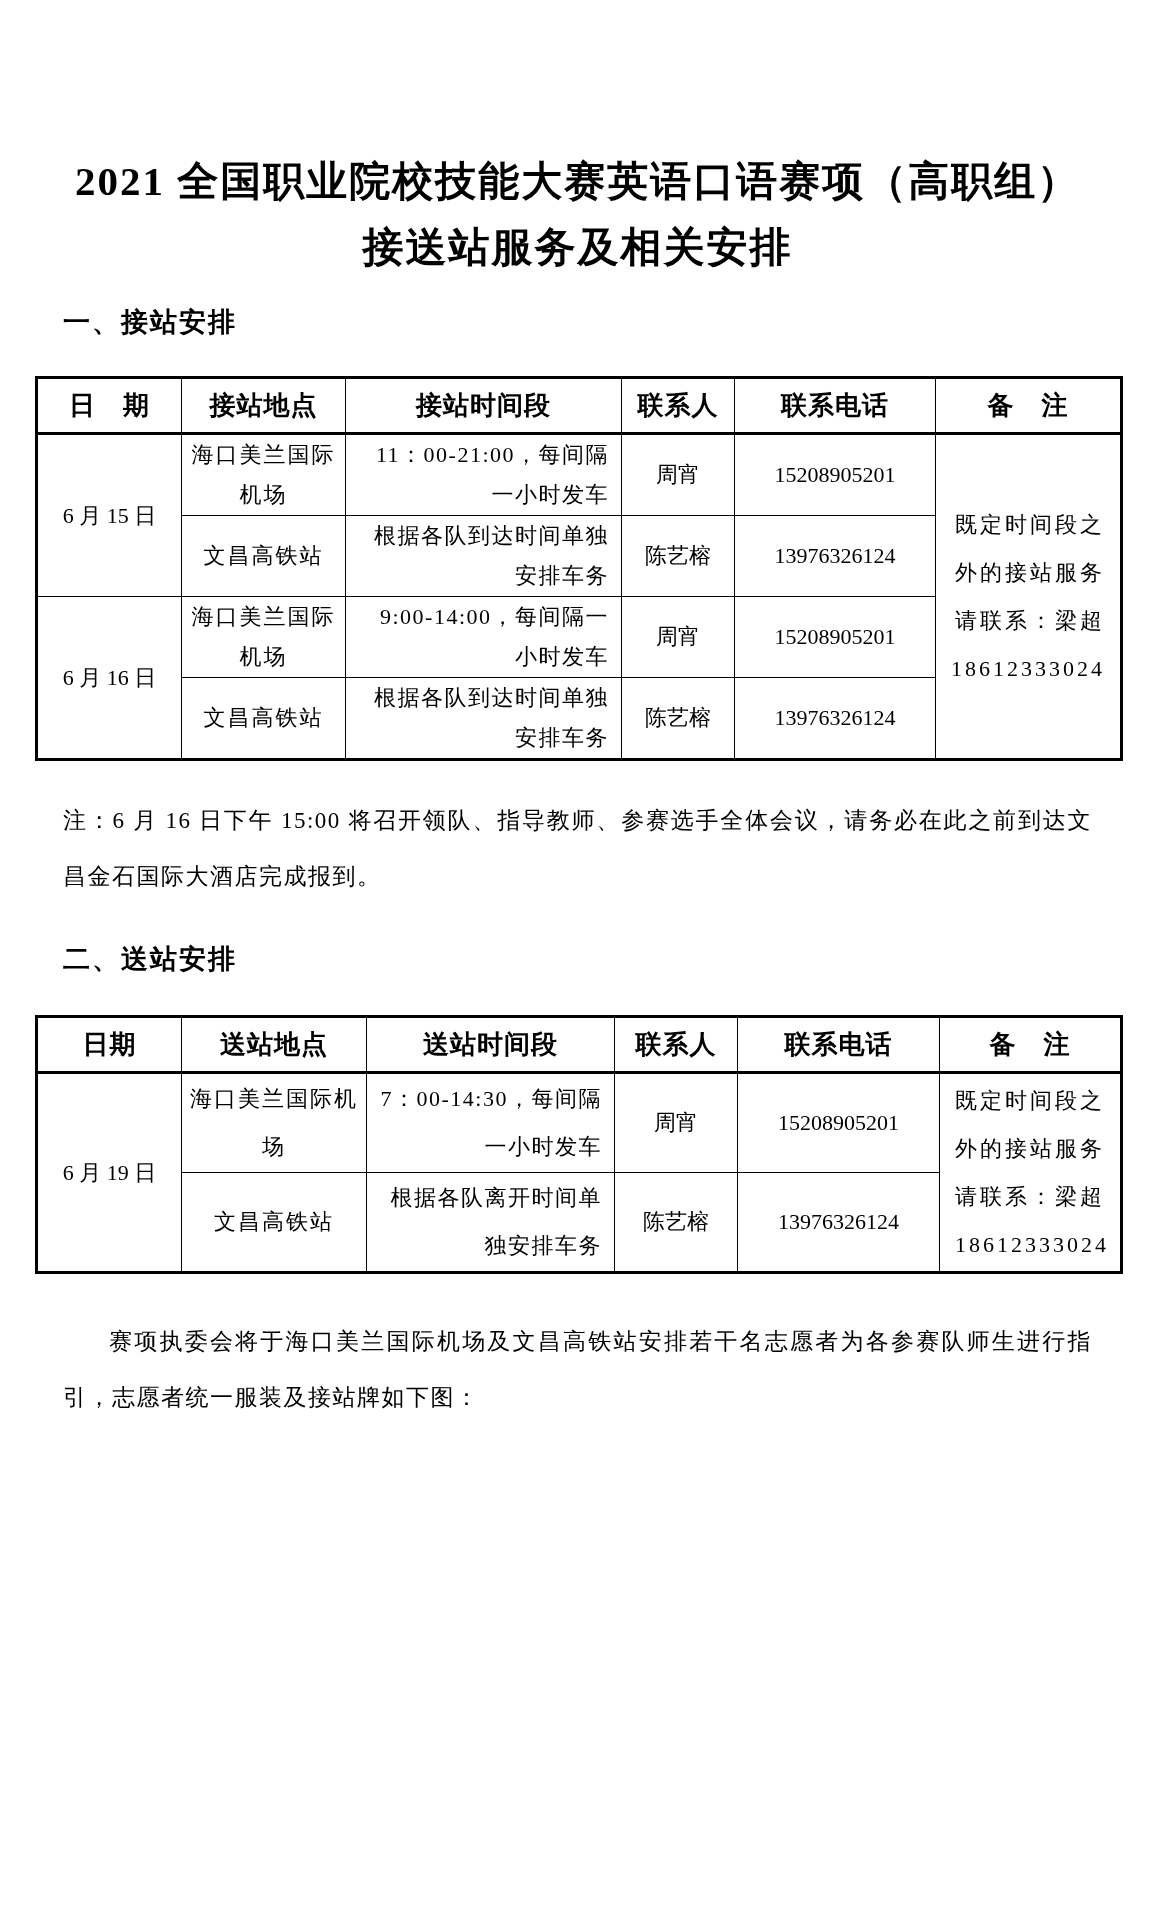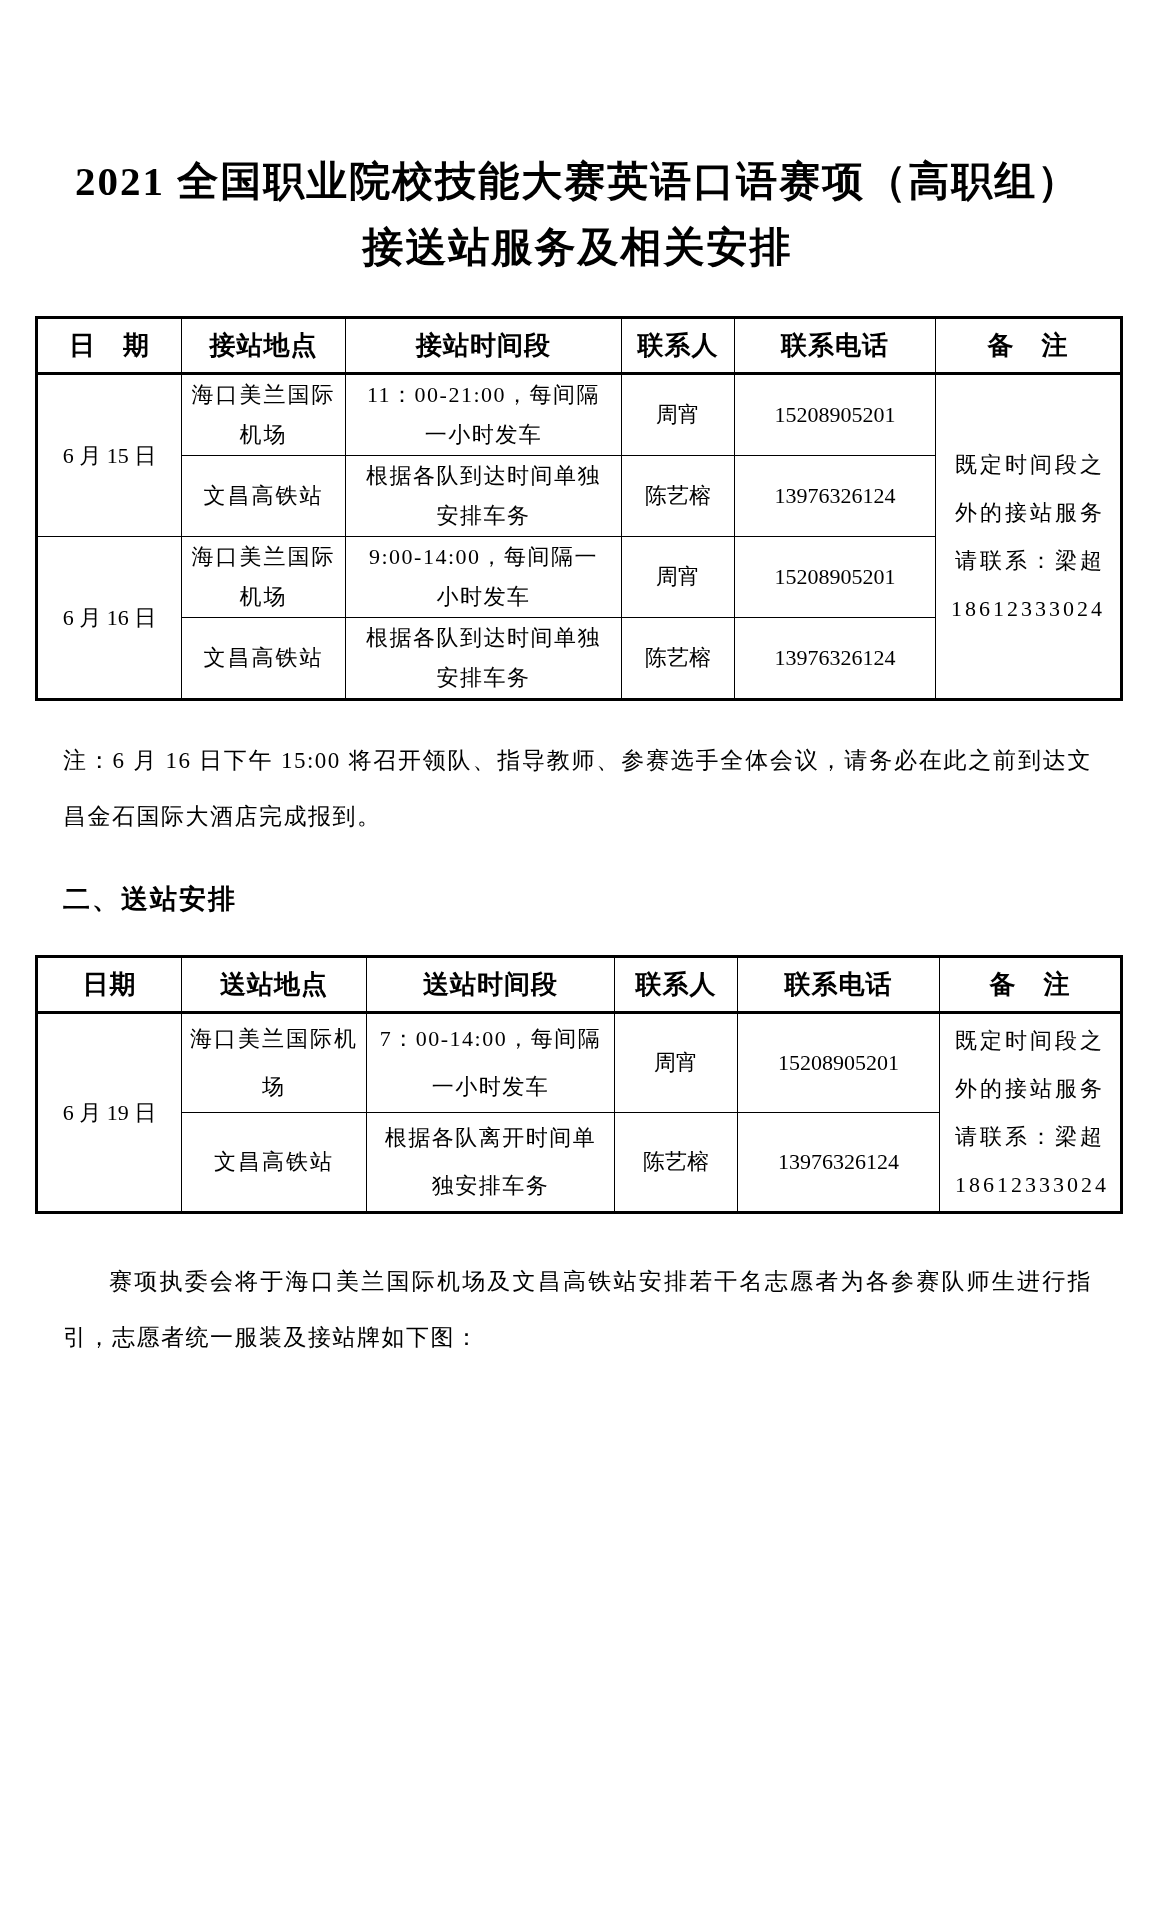--- a/index.html
+++ b/index.html
@@ -64,40 +64,41 @@
     letter-spacing: 1px;
     text-align: center;
     border-bottom: 3px solid #000;
   }
   .t1 tbody tr { height: 80px; }
   .t2 tbody tr { height: 100px; }
 
   .c-date, .c-loc, .c-contact, .c-phone { text-align: center; }
   .c-loc  { line-height: 40px; letter-spacing: 2px; padding: 0 8px; }
   .t2 .c-loc { line-height: 48px; }
-  .c-time { text-align: center; padding: 0 12px; line-height: 40px; letter-spacing: 1.5px; }
+  .c-time { text-align: right; padding: 0 12px; line-height: 40px; letter-spacing: 1.5px; }
   .t2 .c-time { line-height: 48px; }
   .c-remark {
     text-align: right;
     padding: 0 15px;
     line-height: 48px;
     letter-spacing: 3px;
   }
   .note { margin-top: 32px !important; }
   .volunteer-p { margin-top: 40px !important; }
 </style>
 </head>
 <body>
 
 <div class="page">
 
   <div class="title-line">2021 全国职业院校技能大赛英语口语赛项（高职组）</div>
   <div class="title-line">接送站服务及相关安排</div>
 
 
+  <h2 class="sec-heading h-pickup">一、接站安排</h2>
 
   <table class="svc-table t1">
     <colgroup>
       <col style="width:145px">
         <col style="width:164px">
         <col style="width:276px">
       <col style="width:113px">
         <col style="width:201px">
         <col style="width:186px">
     </colgroup>
@@ -162,21 +163,21 @@
         <th>送站时间段</th>
         <th>联系人</th>
         <th>联系电话</th>
         <th>备　注</th>
       </tr>
     </thead>
     <tbody>
       <tr>
         <td class="c-date" rowspan="2">6 月 19 日</td>
         <td class="c-loc">海口美兰国际机场</td>
-        <td class="c-time">7：00-14:00，每间隔一小时发车</td>
+        <td class="c-time">7：00-14:30，每间隔一小时发车</td>
         <td class="c-contact">周宵</td>
         <td class="c-phone">15208905201</td>
         <td class="c-remark" rowspan="2">既定时间段之外的接站服务请联系：梁超 18612333024</td>
       </tr>
       <tr>
         <td class="c-loc">文昌高铁站</td>
         <td class="c-time">根据各队离开时间单独安排车务</td>
         <td class="c-contact">陈艺榕</td>
         <td class="c-phone">13976326124</td>
       </tr>

